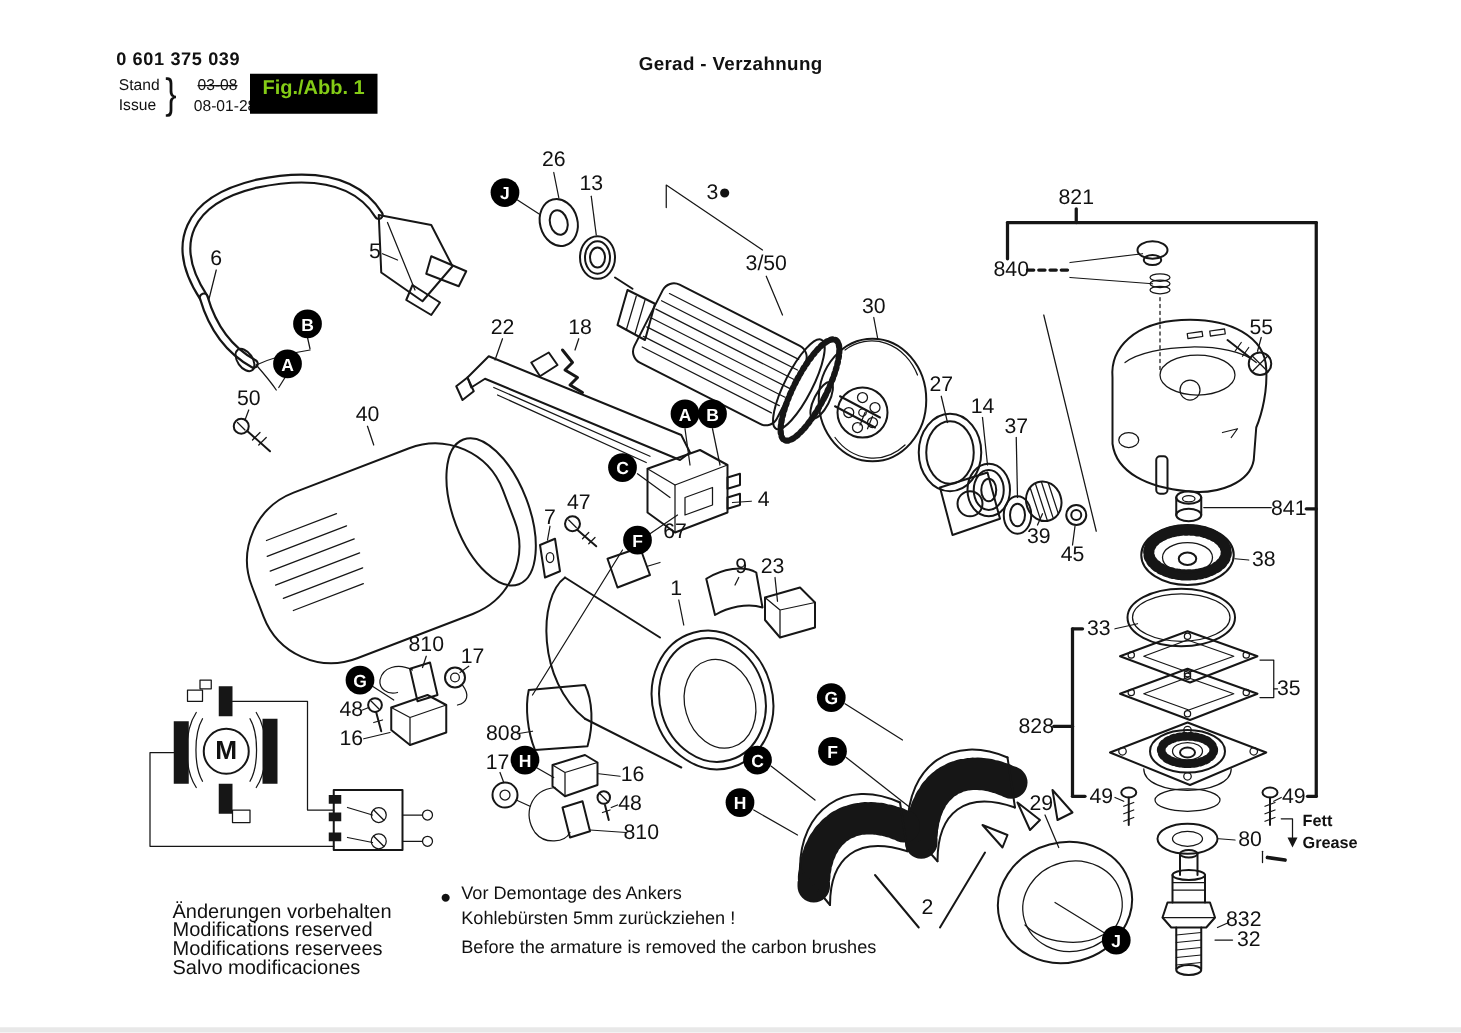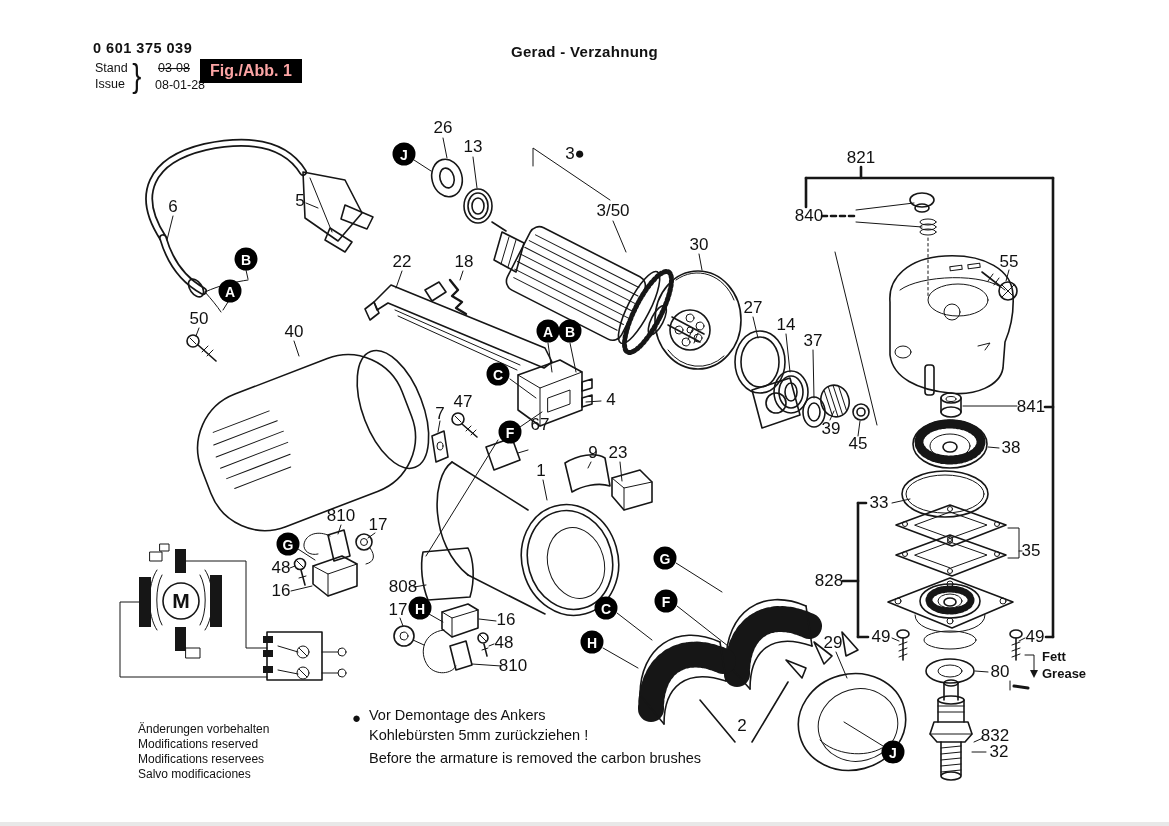--- a/index.html
+++ b/index.html
@@ -6,22 +6,22 @@
   .page{position:relative;width:1169px;height:822px;background:#ffffff;overflow:hidden;
         font-family:"Liberation Sans","DejaVu Sans",sans-serif;color:#111;}
   .abs{position:absolute;}
   
   .part-number{left:93px;top:40px;font-size:14.5px;font-weight:bold;letter-spacing:.5px;}
   .stand-label{left:95px;top:61px;font-size:12.5px;}
   .issue-label{left:95px;top:77px;font-size:12.5px;}
   .brace{left:131px;top:56px;font-size:34px;font-weight:400;transform:scaleX(.8);}
   .stand-value{left:158px;top:61px;font-size:12.5px;text-decoration:line-through;}
   .issue-value{left:155px;top:78px;font-size:12.5px;}
-  .fig-box{left:200px;top:59px;background:#000;color:#fca5a5;font-size:16px;font-weight:bold;
-           padding:3px 10px 3px 10px;}
+  .fig-box{left:200px;top:59px;background:#000;color:#84cc16;font-size:16px;font-weight:bold;
+           padding:3px 10px 11px 10px;}
   .title{left:0;top:43px;width:1169px;text-align:center;font-size:15px;font-weight:bold;letter-spacing:.3px;}
   
   .art{position:absolute;left:0;top:0;}
   .art *{fill:none;stroke:#161616;stroke-width:1.6;stroke-linecap:round;stroke-linejoin:round;}
   .art .fill{fill:#161616;stroke:none;}
   .art .thin{stroke-width:1;}
   .art .thick{stroke-width:2.6;}
   .art .dash{stroke-dasharray:5 4;}
   .art .dotline{stroke-dasharray:2.5 3;stroke-width:1;}
   .art .tube{stroke-width:8;}
@@ -29,21 +29,21 @@
   .art .stripes{stroke-width:26;stroke-dasharray:2.5 4.2;}
   .art .teeth{stroke-dasharray:2 2.6;}
   
   .plabel{position:absolute;transform:translate(-50%,-50%);font-size:17px;font-weight:normal;white-space:nowrap;}
   .callout{position:absolute;transform:translate(-50%,-50%);width:23px;height:23px;border-radius:50%;
            background:#000;color:#fff;font-size:14px;font-weight:bold;display:flex;
            align-items:center;justify-content:center;}
   .motor-symbol{position:absolute;transform:translate(-50%,-50%);font-size:21px;font-weight:bold;}
   .grease{font-size:13px;font-weight:600;}
   
-  .mods{left:138px;top:722px;font-size:12px;line-height:15px;}
+  .mods{left:138px;top:722px;font-size:16px;line-height:15px;}
   .note{left:352px;top:706px;font-size:14.5px;line-height:19.5px;}
   .note .bullet{position:absolute;left:0;top:2px;font-size:15px;}
   .note .lines{margin-left:17px;}
   .note .gap{height:4px;}
 </style>
 </head>
 <body>
 
 <div class="page">
 

